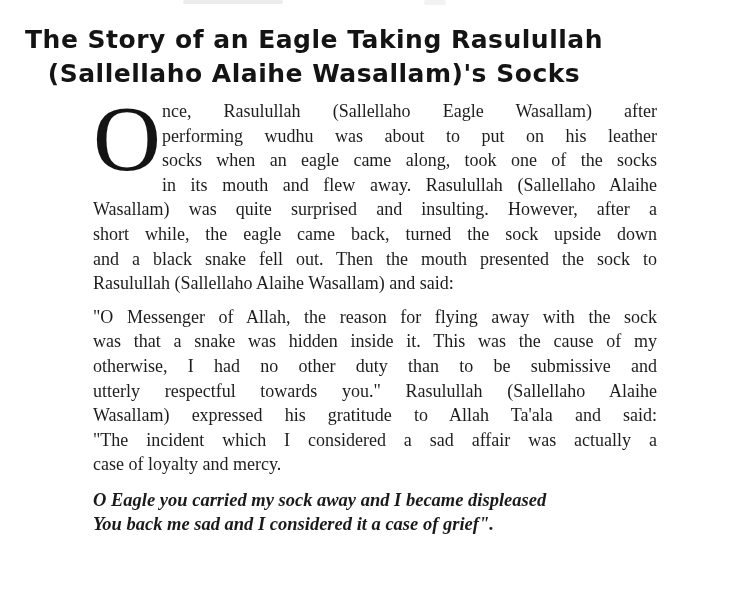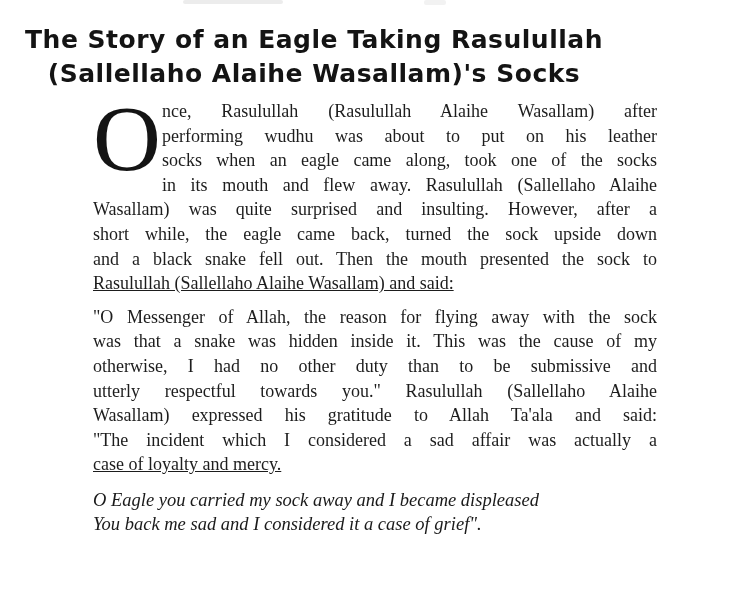--- a/index.html
+++ b/index.html
@@ -50,37 +50,36 @@
   .verse  { margin-top: 11px; }
 
   
   .tline {
     text-align: justify;
     text-align-last: justify;
   }
   .tline.last {
     text-align: left;
     text-align-last: left;
-    text-decoration: underline;
   }
 
   .dropcap {
     float: left;
     width: 66px;
     height: 73px;
     margin: 3px 3px 0 0;
     font-family: "Liberation Serif", serif;
     font-size: 94px;
     line-height: 73px;
     text-align: left;
     color: #141414;
   }
 
   .verse .vline {
-    font-weight: normal;
+    font-weight: bold;
     font-style: italic;
     font-size: 18.5px;
     line-height: 24px;
     text-align: left;
     color: #1a1a1a;
   }
 </style>
 </head>
 <body>
 
@@ -91,21 +90,21 @@
 
   <h1 class="title">
     <span class="title-line">The Story of an Eagle Taking Rasulullah</span>
     <span class="title-line">(Sallellaho Alaihe Wasallam)'s Socks</span>
   </h1>
 
   <div class="story">
 
     <div class="para para-1">
       <span class="dropcap">O</span>
-      <div class="tline">nce, Rasulullah (Rasulullah Alaihe Wasallam) after</div>
+      <div class="tline">nce, Rasulullah (Sallellaho Eagle Wasallam) after</div>
       <div class="tline">performing wudhu was about to put on his leather</div>
       <div class="tline">socks when an eagle came along, took one of the socks</div>
       <div class="tline">in its mouth and flew away. Rasulullah (Sallellaho Alaihe</div>
       <div class="tline">Wasallam) was quite surprised and insulting. However, after a</div>
       <div class="tline">short while, the eagle came back, turned the sock upside down</div>
       <div class="tline">and a black snake fell out. Then the mouth presented the sock to</div>
       <div class="tline last">Rasulullah (Sallellaho Alaihe Wasallam) and said:</div>
     </div>
 
     <div class="para para-2">

